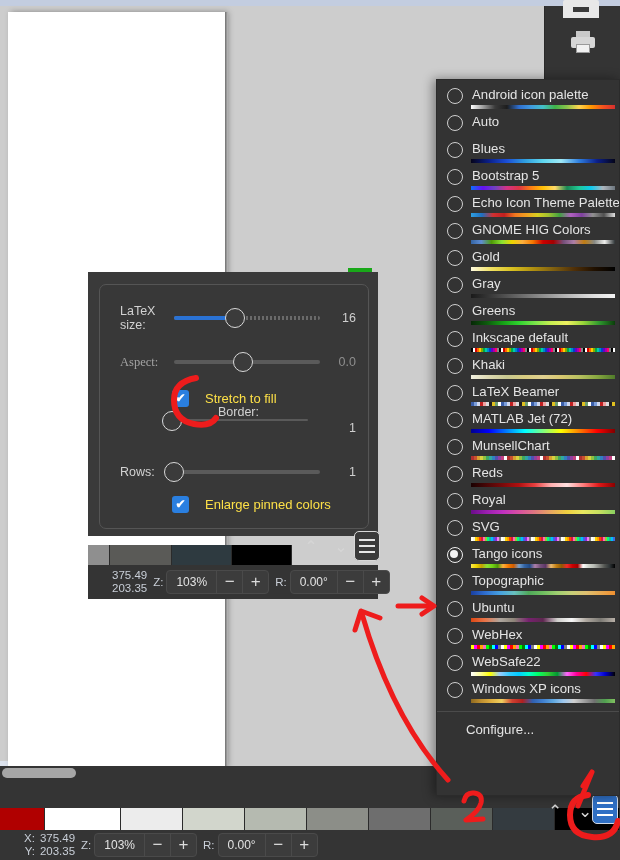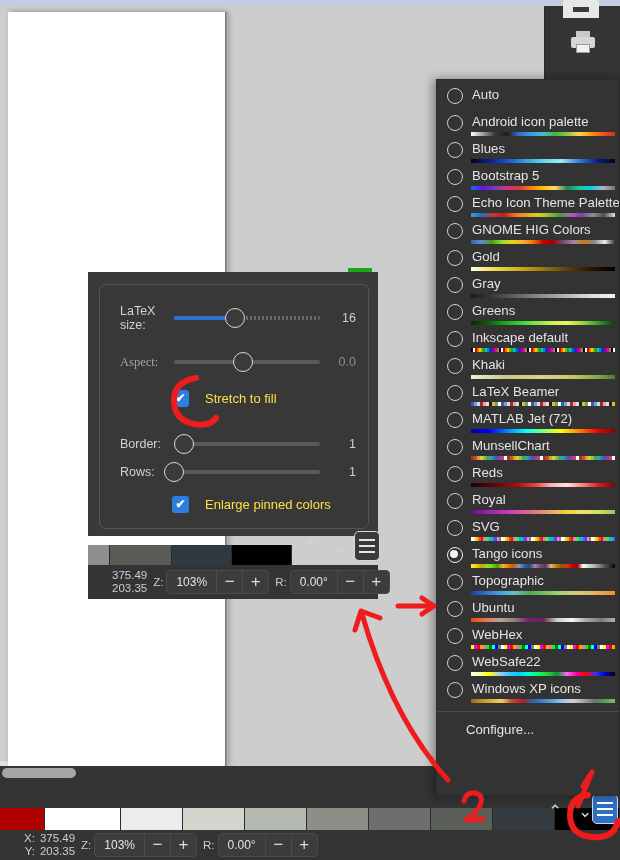--- a/index.html
+++ b/index.html
@@ -363,21 +363,21 @@
         </div>
         <div class="row-val">16</div>
       </div>
       <div class="row" style="top: 62px;">
         <div class="row-label dim">Aspect:</div>
         <div class="track">
           <div class="knob" style="left: calc(47% - 10px);"></div>
         </div>
         <div class="row-val dim">0.0</div>
       </div>
-      <div class="row" style="top: 144px;">
+      <div class="row" style="top: 120px; flex-direction: column;">
         <div class="row-label">Border:</div>
         <div class="track">
           <div class="fill" style="width: 7%;"></div>
           <div class="knob" style="left: calc(7% - 10px);"></div>
         </div>
         <div class="row-val">1</div>
       </div>
       <div class="row" style="top: 172px;">
         <div class="row-label">Rows:</div>
         <div class="track">
@@ -391,26 +391,26 @@
       </div>
       <div class="chk-row" style="top: 206px;">
         <div class="checkbox">✔</div>
         <div class="chk-label">Enlarge pinned colors</div>
       </div>
     </div>
 
   <div class="palette-menu" id="palette-menu">
       <div class="pm-item">
         <div class="radio"></div>
-        <div class="pm-text">Auto</div>
-      </div>
-      <div class="pm-item">
-        <div class="radio"></div>
         <div class="pm-text">Android icon palette</div>
         <div class="pm-grad" style="background: linear-gradient(90deg, rgb(255, 255, 255), rgb(158, 158, 158), rgb(58, 58, 58), rgb(29, 29, 29), rgb(47, 111, 208), rgb(63, 154, 224), rgb(68, 192, 200), rgb(63, 179, 74), rgb(139, 195, 74), rgb(255, 213, 79), rgb(255, 152, 0), rgb(244, 81, 30), rgb(211, 47, 47));"></div>
+      </div>
+      <div class="pm-item">
+        <div class="radio"></div>
+        <div class="pm-text">Auto</div>
       </div>
       <div class="pm-item">
         <div class="radio"></div>
         <div class="pm-text">Blues</div>
         <div class="pm-grad" style="background: linear-gradient(90deg, rgb(5, 3, 26), rgb(10, 31, 138), rgb(27, 79, 216), rgb(47, 159, 224), rgb(95, 215, 240), rgb(159, 233, 247), rgb(47, 127, 224), rgb(11, 31, 138), rgb(4, 4, 24));"></div>
       </div>
       <div class="pm-item">
         <div class="radio"></div>
         <div class="pm-text">Bootstrap 5</div>
         <div class="pm-grad" style="background: linear-gradient(90deg, rgb(13, 110, 253), rgb(102, 16, 242), rgb(111, 66, 193), rgb(214, 51, 132), rgb(220, 53, 69), rgb(253, 126, 20), rgb(255, 193, 7), rgb(255, 218, 106), rgb(25, 135, 84), rgb(32, 201, 151), rgb(13, 202, 240), rgb(173, 181, 189), rgb(108, 117, 125));"></div>

